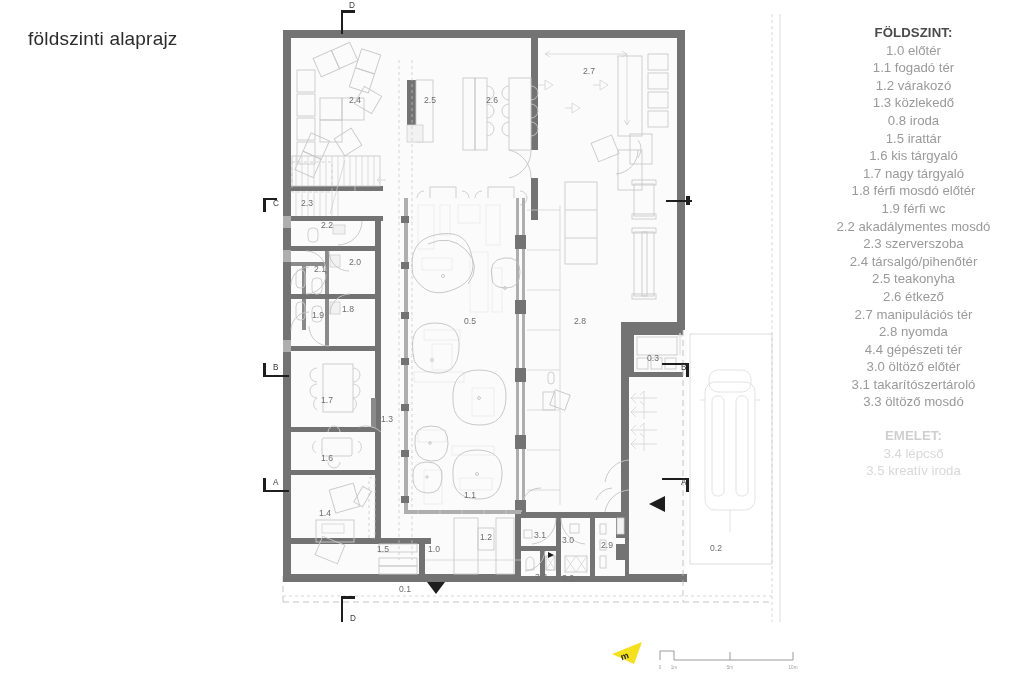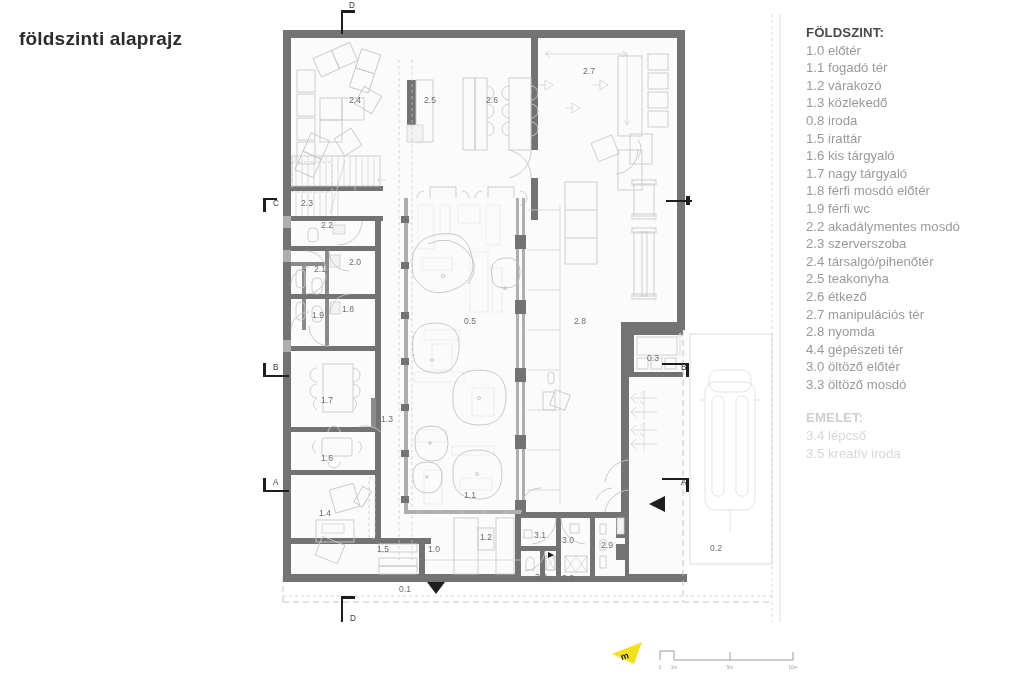--- a/index.html
+++ b/index.html
@@ -13,38 +13,38 @@
   }
   #page {
     position: relative;
     width: 1024px; height: 682px;
     background: #ffffff;
   }
 
   
   #plan-title {
     position: absolute;
-    left: 19px; top: 28px;
+    left: 28px; top: 28px;
     font-size: 19px;
     color: #2b2b2b;
     letter-spacing: .2px;
-    font-weight: 700;
+    font-weight: 400;
     white-space: nowrap;
   }
 
   
   #legend {
     position: absolute;
     left: 806px; top: 24px;
     width: 215px;
     font-size: 13.2px;
     line-height: 17.6px;
     color: #9a9a9a;
   }
-  #legend .grp { margin-bottom: 0; }
+  #legend .grp { margin-bottom: 0; text-align: center; }
   #legend .hdr {
     font-weight: 700;
     color: #4a4a4a;
     letter-spacing: .1px;
   }
   #legend .item { white-space: nowrap; }
   #legend .faded .hdr { color: #cfcfcf; }
   #legend .faded .item { color: #d8d8d8; }
   #legend .spacer { height: 17px; }
   #legend .gap-sm { height: 16px; }
@@ -618,20 +618,21 @@
         <div class="item">1.9 férfi wc</div>
         <div class="item">2.2 akadálymentes mosdó</div>
         <div class="item">2.3 szerverszoba</div>
         <div class="item">2.4 társalgó/pihenőtér</div>
         <div class="item">2.5 teakonyha</div>
         <div class="item">2.6 étkező</div>
         <div class="item">2.7 manipulációs tér</div>
         <div class="item">2.8 nyomda</div>
         <div class="item">4.4 gépészeti tér</div>
         <div class="item">3.0 öltöző előtér</div>
+        <div class="item">3.1 takarítószertároló</div>
         <div class="item">3.3 öltöző mosdó</div>
       </div>
       <div class="gap-sm"></div>
       <div class="grp faded">
         <div class="hdr">EMELET:</div>
         <div class="item">3.4 lépcső</div>
         <div class="item">3.5 kreatív iroda</div>
       </div>
       <div class="spacer"></div>
     </div>

